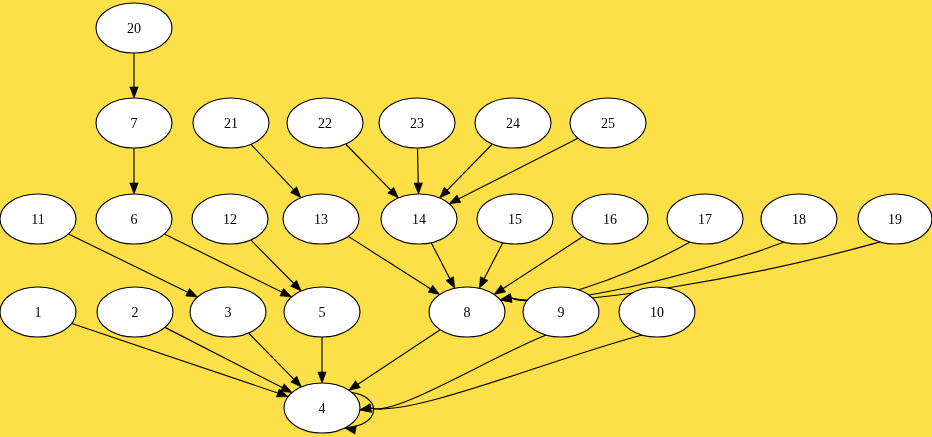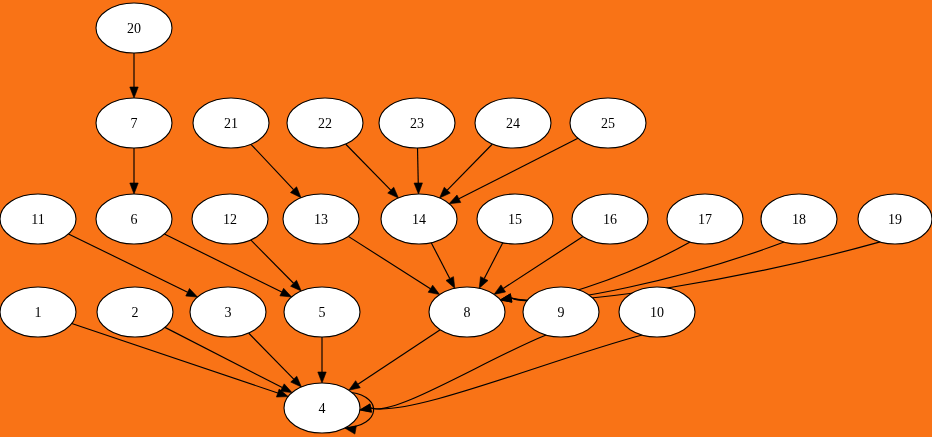--- a/index.html
+++ b/index.html
@@ -8,21 +8,21 @@
     padding: 0;
     background: #ffffff;
   }
   body {
     font-family: "Liberation Serif", "DejaVu Serif", serif;
   }
   #graph-canvas {
     position: relative;
     width: 932px;
     height: 437px;
-    background: #f97316;
+    background: #fde047;
     overflow: hidden;
   }
   #graph-svg {
     position: absolute;
     top: 0;
     left: 0;
     width: 932px;
     height: 437px;
     display: block;
   }

